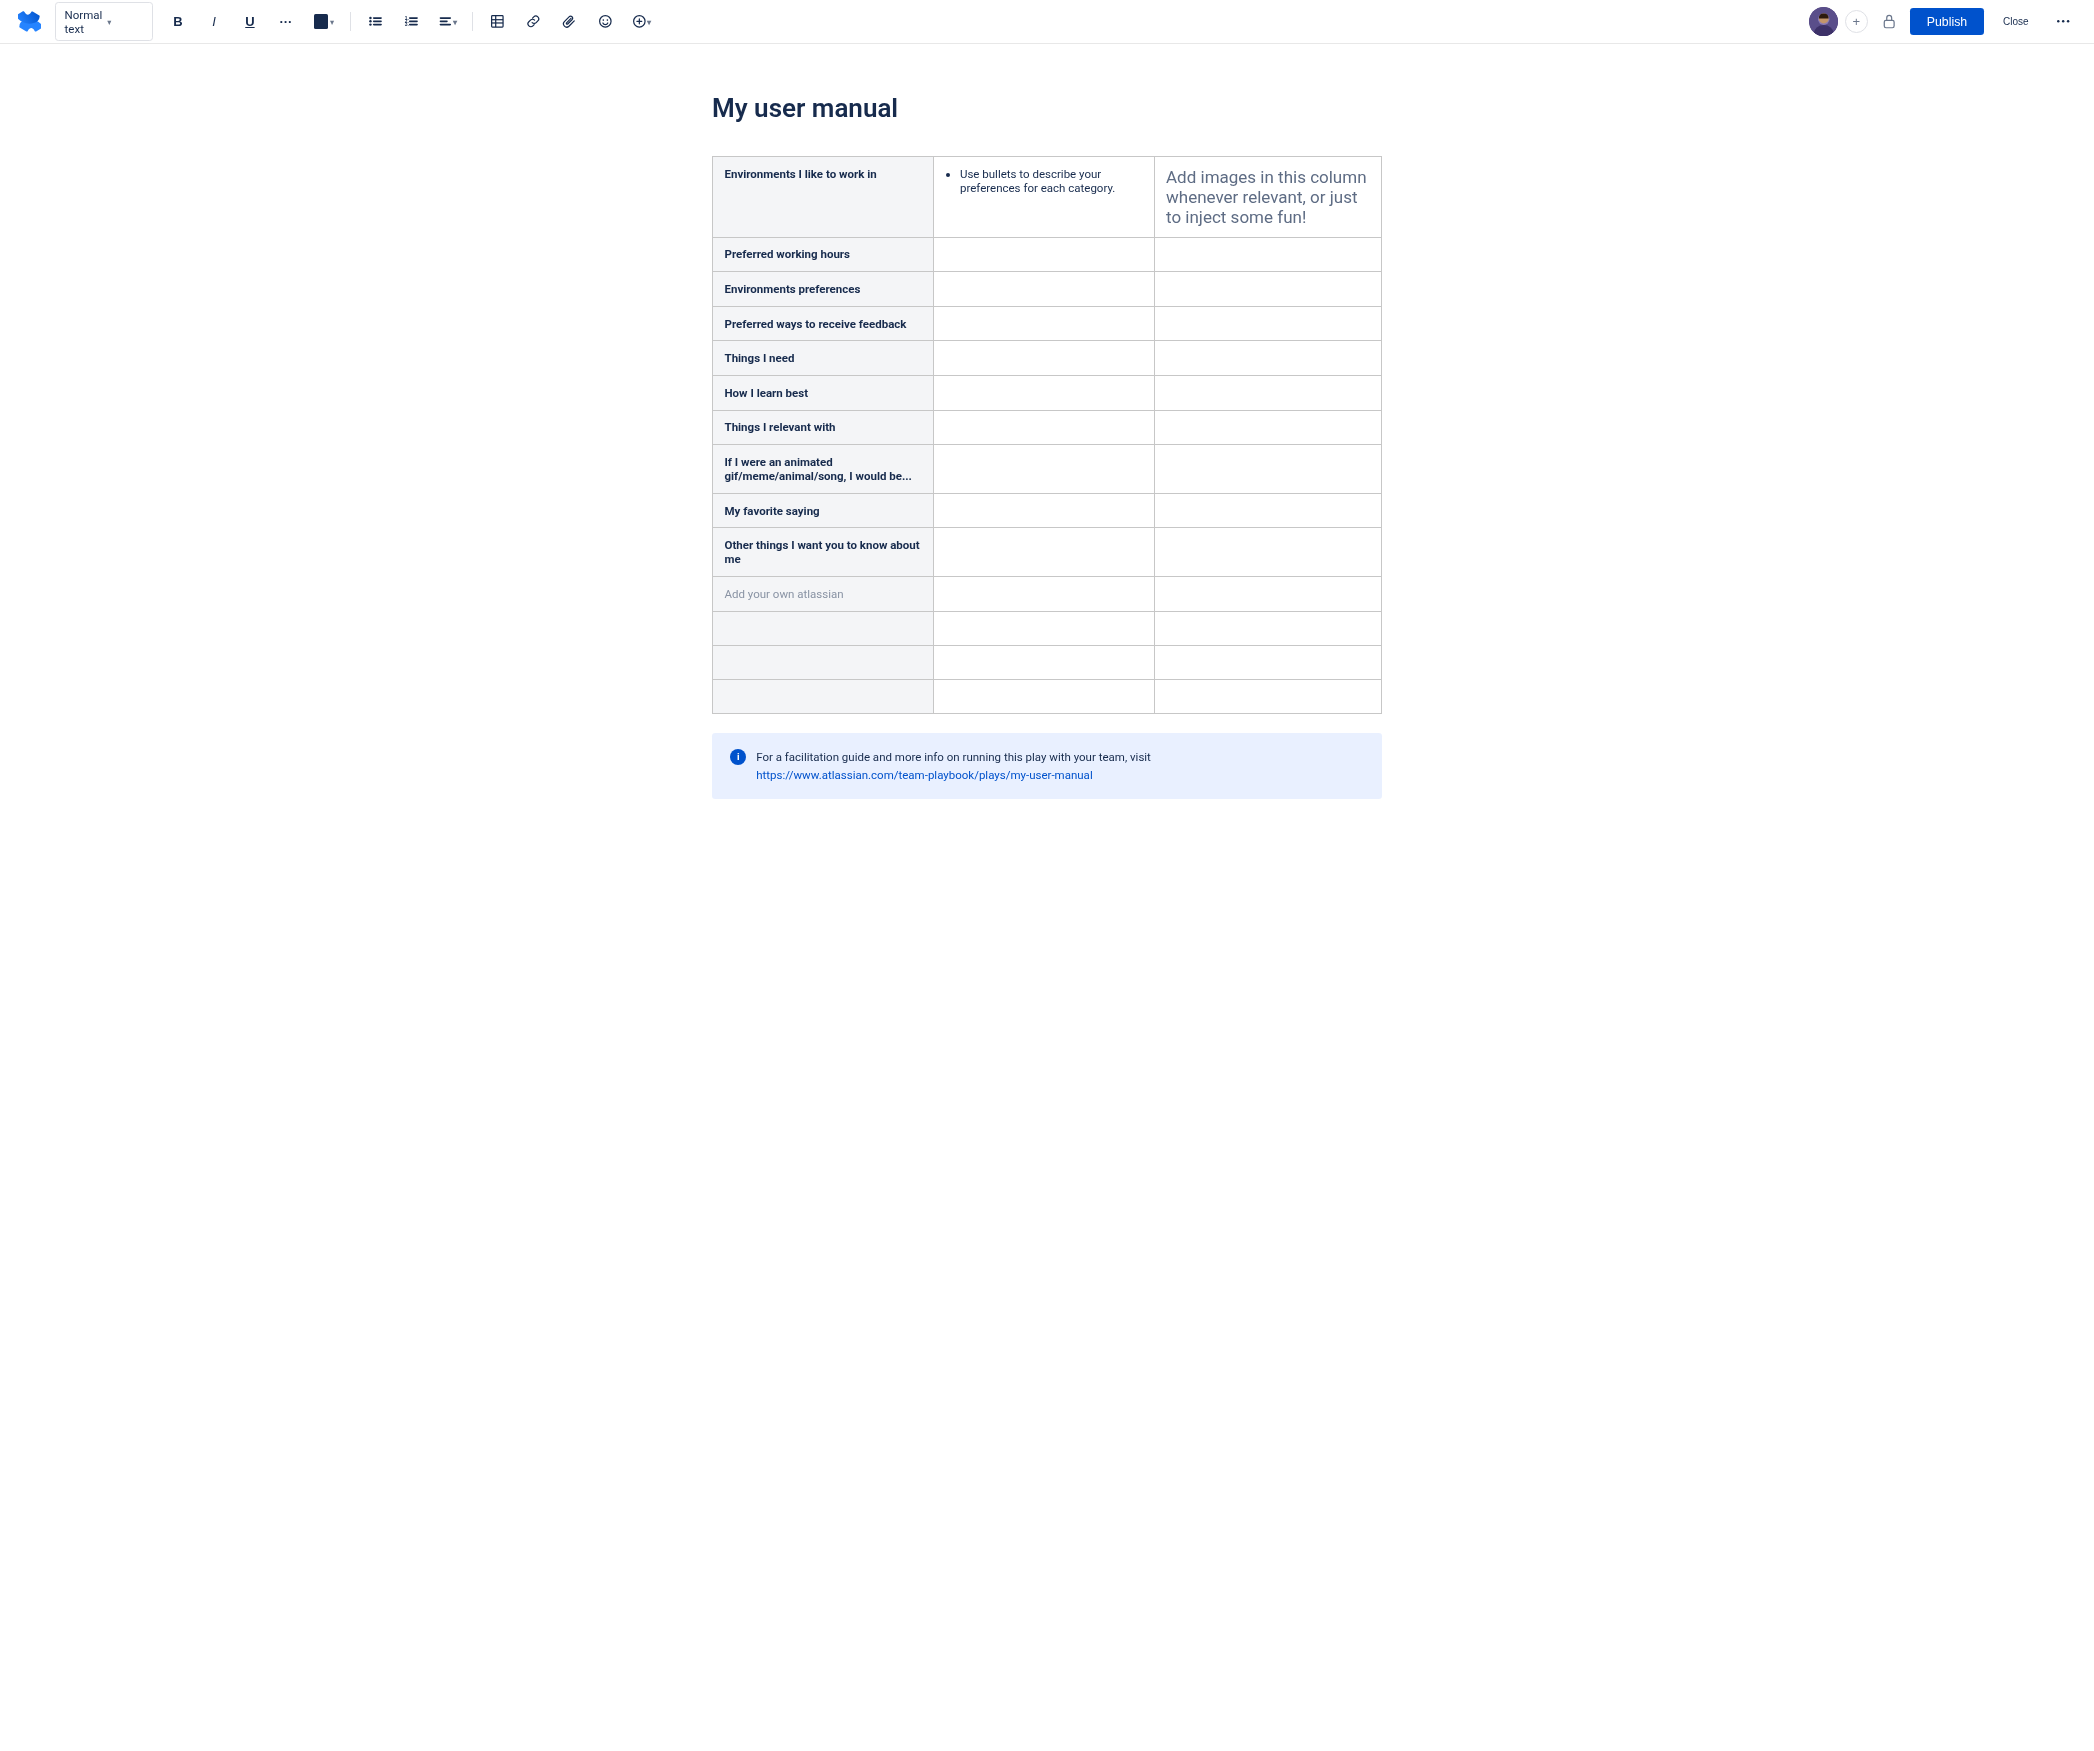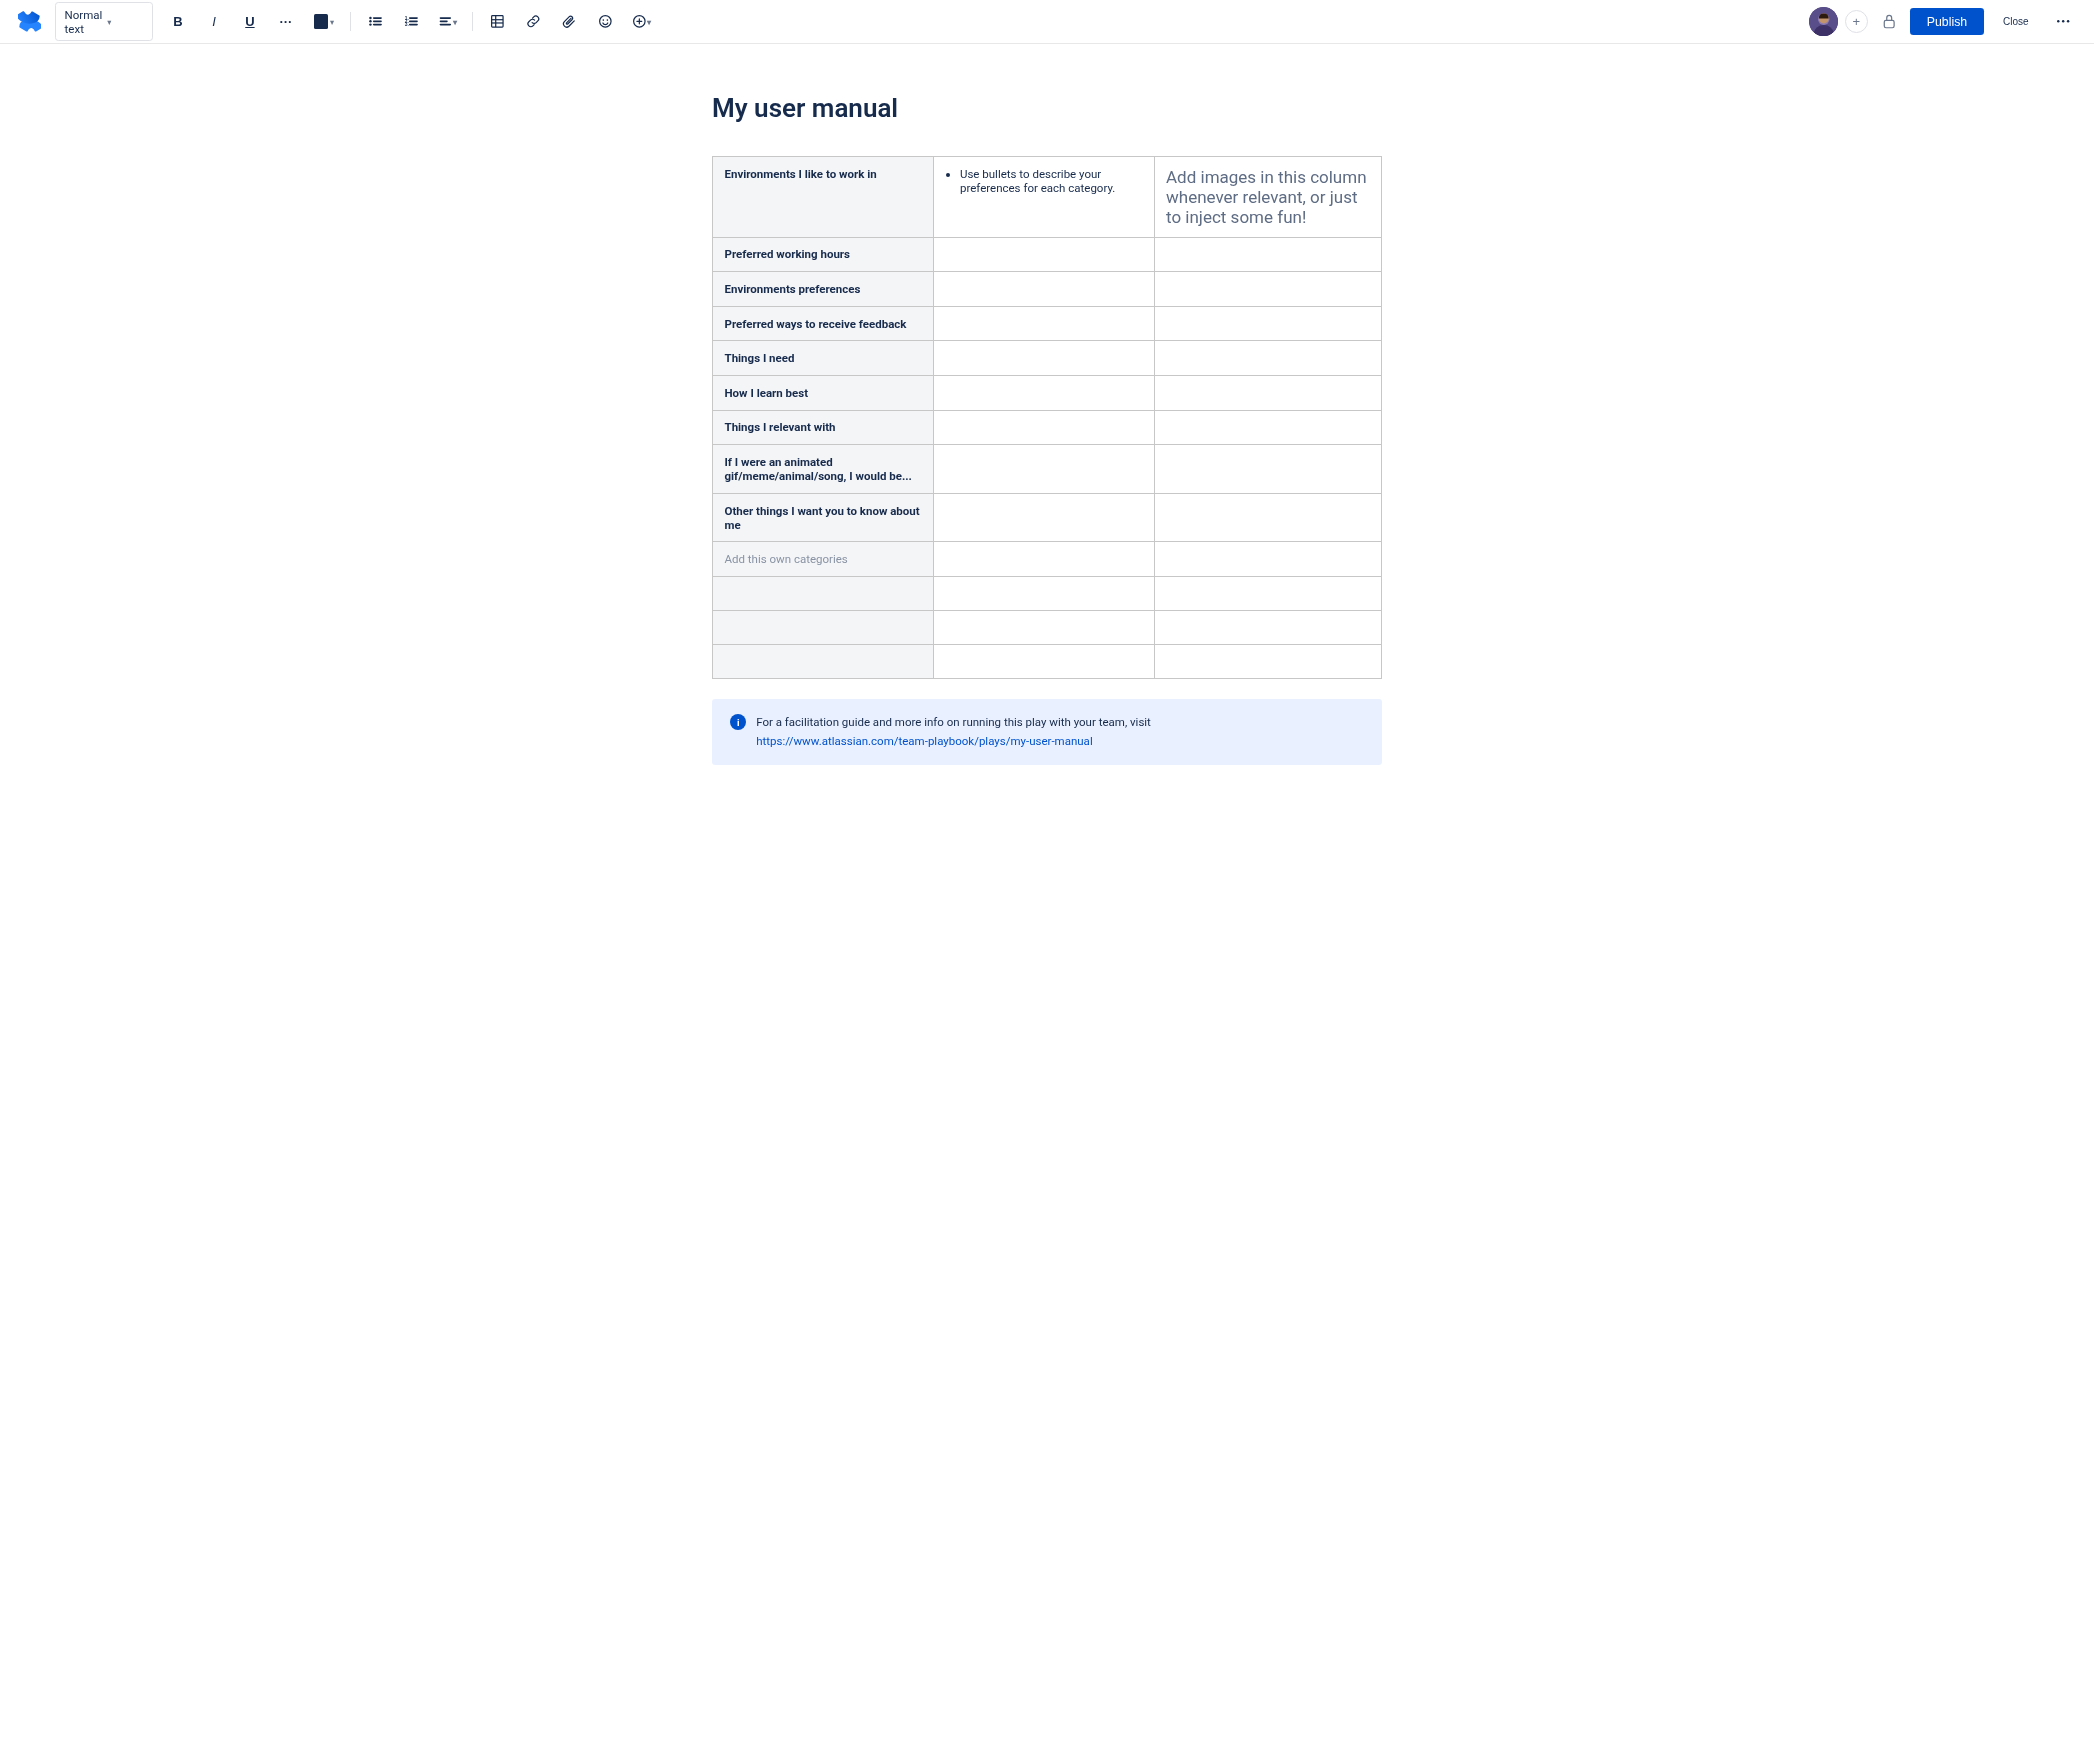--- a/index.html
+++ b/index.html
@@ -464,29 +464,34 @@
       <td></td>
     </tr>
 
 
     <tr>
       <td>If I were an animated gif/meme/animal/song, I would be...</td>
       <td></td>
       <td></td>
     </tr>
 
+    <tr>
+      <td>My favorite saying</td>
+      <td></td>
+      <td></td>
+    </tr>
 
     <tr>
       <td>Other things I want you to know about me</td>
       <td></td>
       <td></td>
     </tr>
 
     <tr>
-      <td class="placeholder-cell">Add this own categories</td>
+      <td class="placeholder-cell">Add your own atlassian</td>
       <td></td>
       <td></td>
     </tr>
 
     <tr class="empty-row">
       <td></td>
       <td></td>
       <td></td>
     </tr>
 

